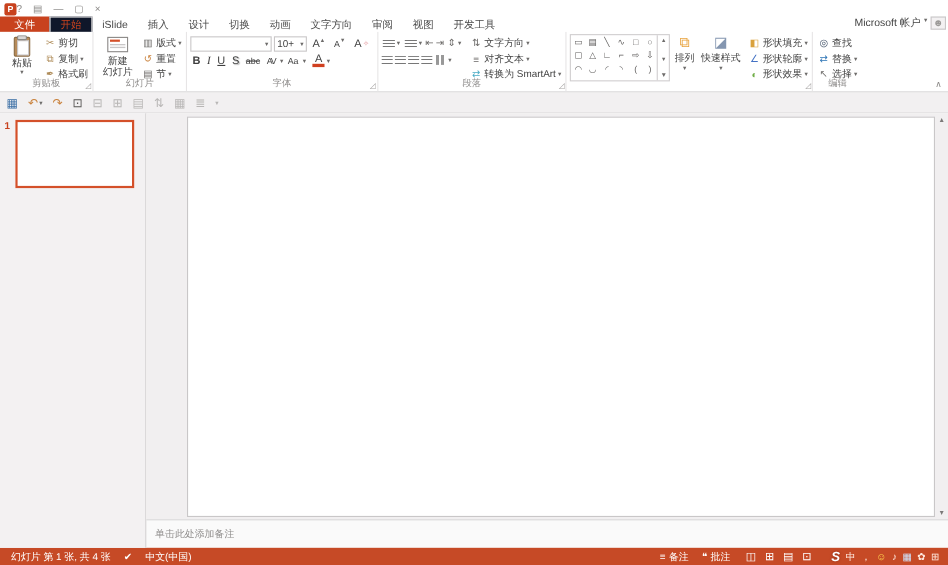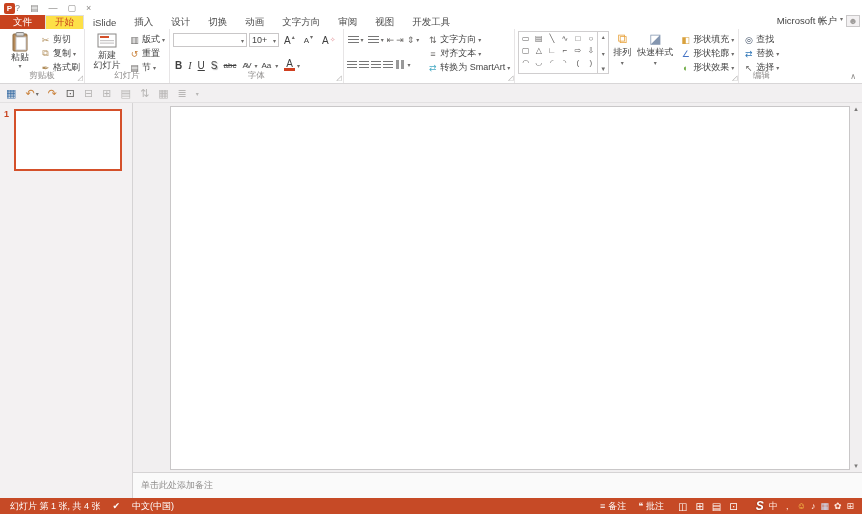--- a/index.html
+++ b/index.html
@@ -12,38 +12,38 @@
   .appicon { width:11px; height:11px; background:#c8421e; color:#fff; font-size:8px; font-weight:bold;
              display:flex; align-items:center; justify-content:center; border-radius:2px; }
   .title-text { flex:1; text-align:center; color:#9c9a98; font-size:9px; white-space:nowrap; overflow:hidden; }
   .winctl { display:flex; gap:10px; color:#8a8886; font-size:9px; align-items:center; }
   .winctl span { cursor:default; }
 
   
   .tabrow { height:14px; background:#fff; display:flex; align-items:stretch; font-size:9.5px; position:relative; }
   .tab-file { background:#c8421e; color:#fff; padding:0 13px; display:flex; align-items:center; }
   .tab { padding:0 9px; display:flex; align-items:center; color:#4a4a4a; }
-  .tab.active { color:#c8421e; background:#fde047; border:1px solid #e0dedf; border-bottom:none; }
+  .tab.active { color:#c8421e; background:#0f172a; border:1px solid #e0dedf; border-bottom:none; }
   .tab-spacer { flex:1; }
   .account { display:flex; gap:3px; color:#444; padding-right:2px; }
   .avatar { width:14px; height:12px; border:1px solid #c9c7c8; color:#9c9a98; font-size:9px; line-height:10px; text-align:center; background:#f3f1f2; }
 
   
   .ribbon { height:55px; background:#fff; border-bottom:1px solid #d8d6d7; display:flex; position:relative; }
   .group { position:relative; display:flex; flex-direction:column; border-right:1px solid #e7e5e6; padding:2px 3px 13px 3px; }
   .group-label { position:absolute; left:0; right:0; bottom:1px; text-align:center; color:#8f8d8c; font-size:8.5px; }
   .launcher { position:absolute; right:1px; bottom:1px; color:#a7a5a4; font-size:7px; }
   .g-body { display:flex; flex:1; gap:2px; }
   .bigbtn { display:flex; flex-direction:column; align-items:center; justify-content:flex-start; width:34px; padding-top:1px; }
   .bigbtn .lbl { line-height:10px; text-align:center; }
   .caret { font-size:6px; color:#6e6c6b; }
   .smallcol { display:flex; flex-direction:column; justify-content:flex-start; gap:1px; padding-top:2px; }
   .sbtn { display:flex; align-items:center; gap:2px; height:13px; padding:0 1px; white-space:nowrap; }
   .gico { font-size:9px; width:11px; text-align:center; color:#b08d5a; }
-  .rowstack { display:flex; flex-direction:column; gap:12px; padding-top:2px; }
+  .rowstack { display:flex; flex-direction:column; gap:2px; padding-top:2px; }
   .hrow { display:flex; align-items:center; gap:2px; }
   .combo { border:1px solid #c9c7c8; background:#fff; height:14px; display:flex; align-items:center; padding:0 2px; gap:2px; }
   .combo .val { flex:1; }
   .fmt { font-size:10px; padding:0 2px; color:#3f3f3f; }
   .stripes { width:11px; height:8px; background:repeating-linear-gradient(to bottom,#777 0 1px,transparent 1px 3px); }
   .stripes.cols { width:10px; background:repeating-linear-gradient(to right,#999 0 3px,transparent 3px 5px); height:9px; }
   .glyph { color:#6b6967; }
   .gallery { border:1px solid #d0cecf; display:flex; }
   .g-grid { display:grid; grid-template-columns:repeat(6,13px); grid-auto-rows:12px; align-items:center; justify-items:center; color:#5f5d5c; font-size:8px; }
   .g-scroll { width:11px; border-left:1px solid #d0cecf; display:flex; flex-direction:column; align-items:center; justify-content:space-between; color:#6e6c6b; font-size:6px; padding:1px 0; }
@@ -263,20 +263,21 @@
             <span>对齐文本</span>
             <span class="caret">▾</span>
           </div>
           <div class="sbtn">
             <span class="gico" style="color:#4aacc5">⇄</span>
             <span>转换为 SmartArt</span>
             <span class="caret">▾</span>
           </div>
         </div>
       </div>
+      <div class="group-label">段落</div>
       <div class="launcher">◿</div>
     </div>
 
     <div class="group">
       <div class="g-body">
         <div class="gallery">
           <div class="g-grid">
             <span>▭</span>
             <span>▤</span>
             <span>╲</span>

